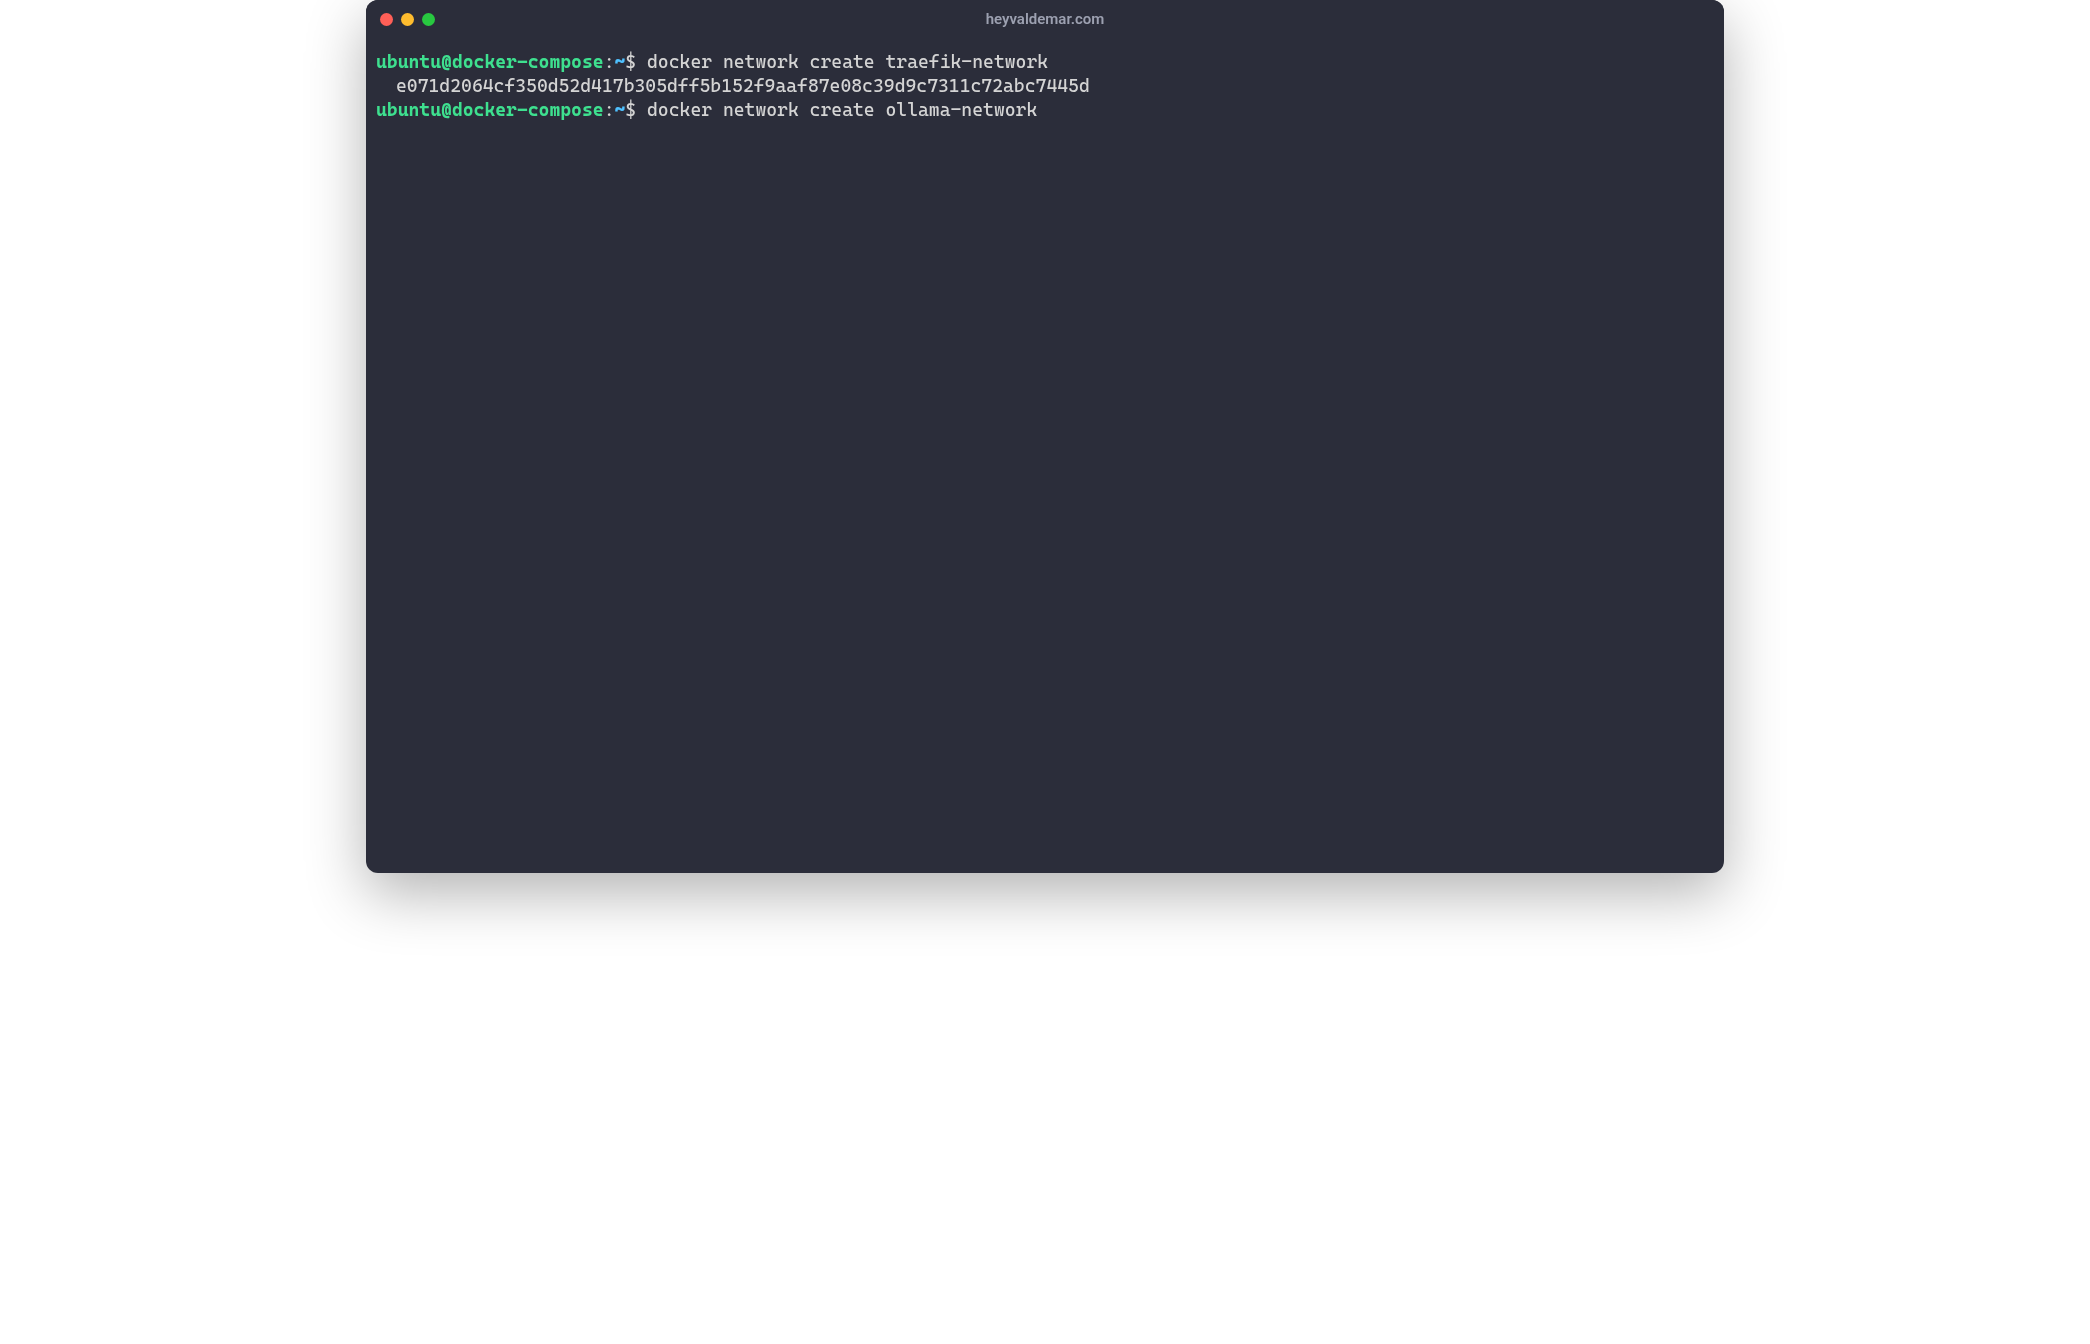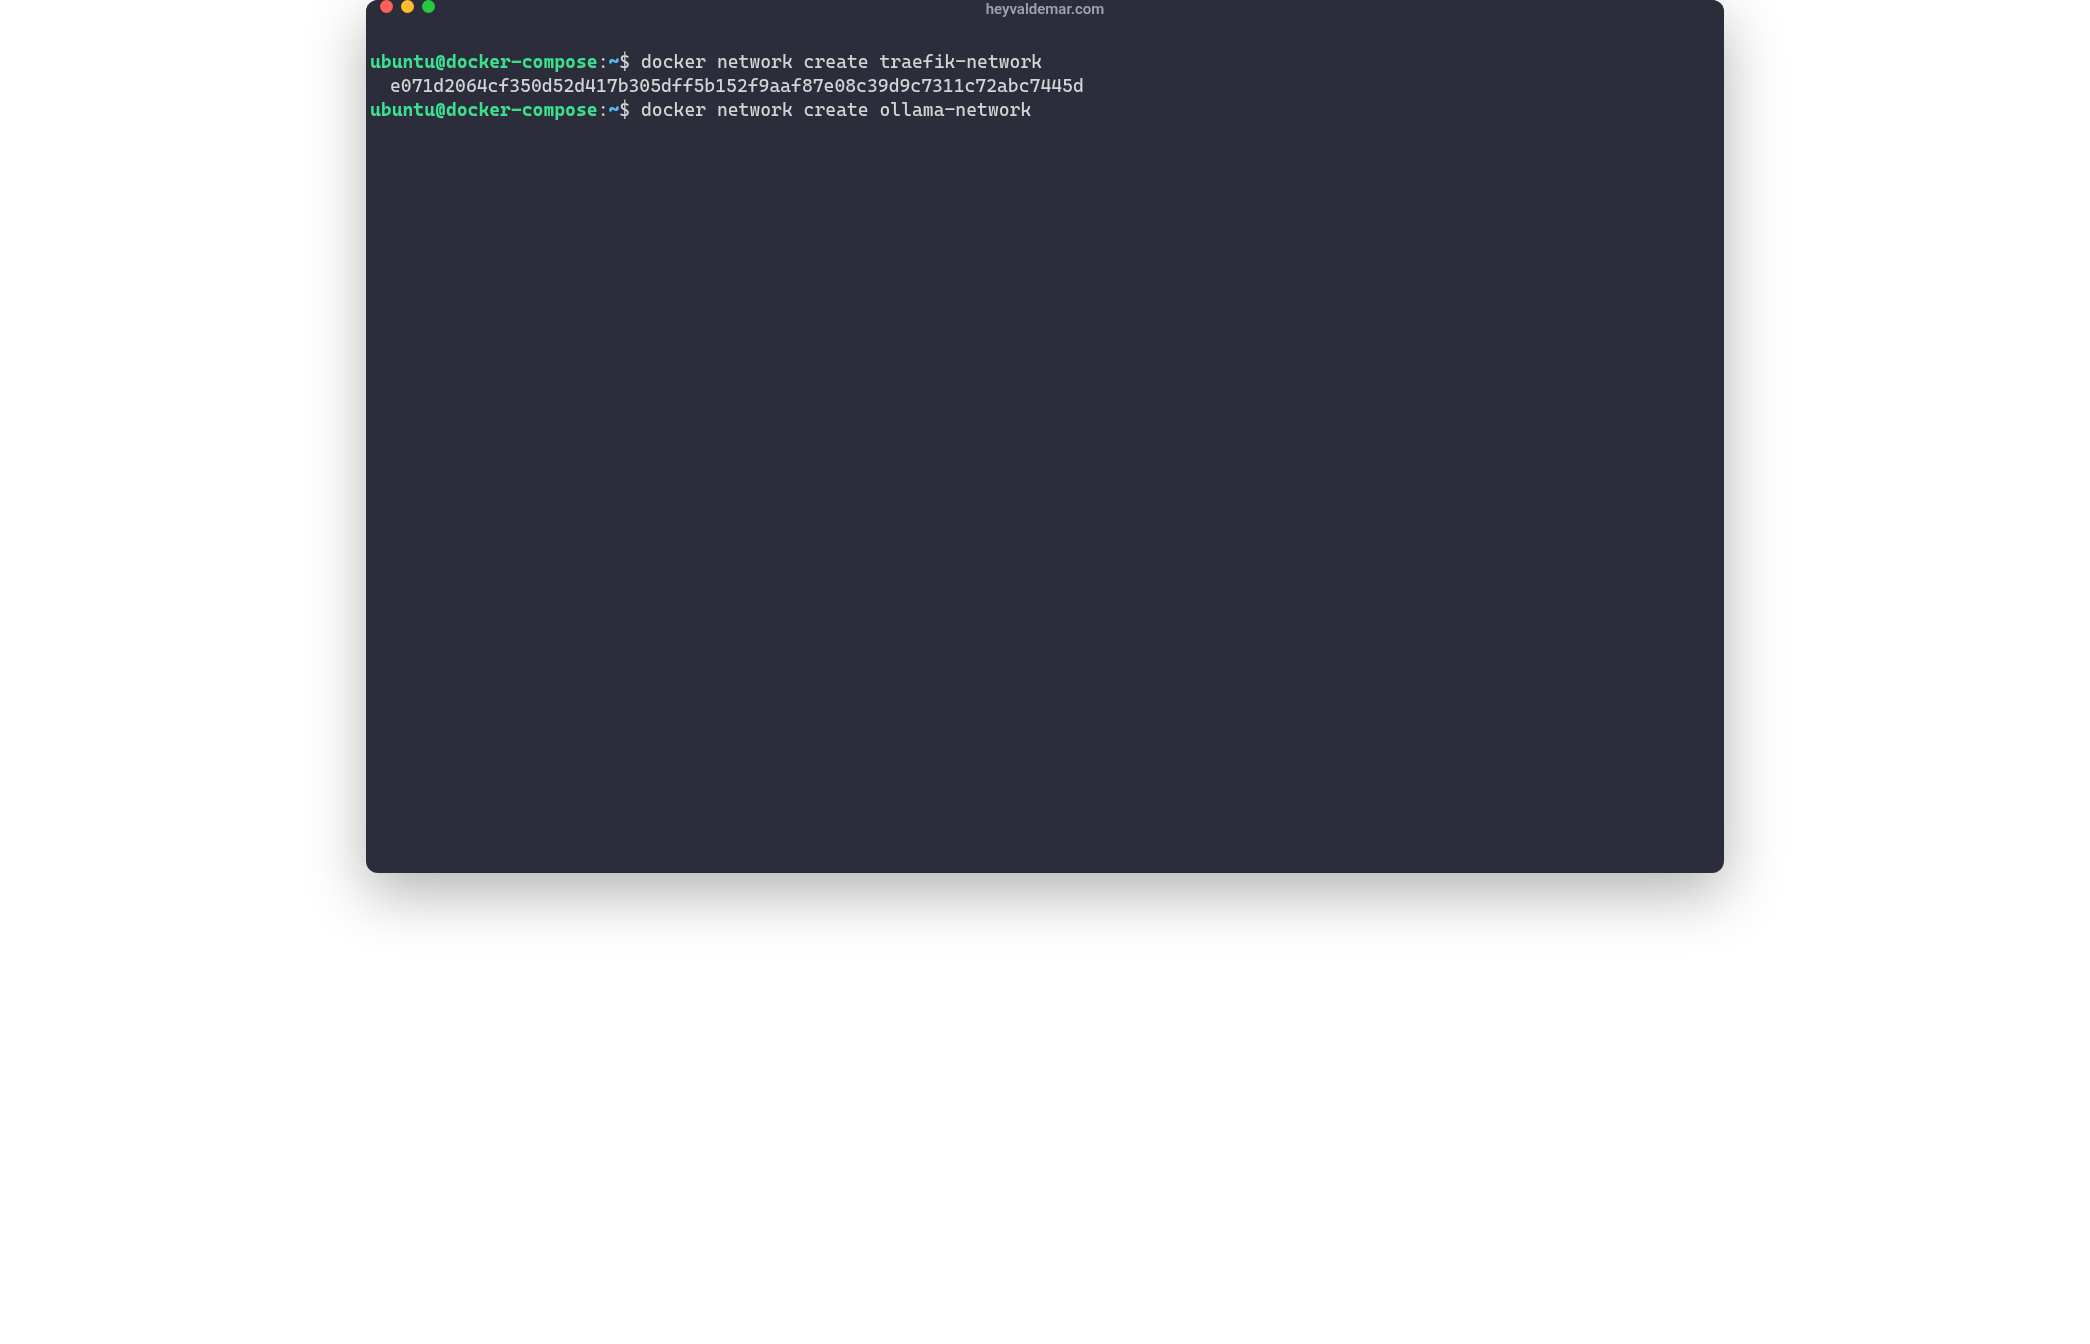--- a/index.html
+++ b/index.html
@@ -26,21 +26,21 @@
       overflow: hidden;
       box-shadow: 0 20px 60px rgba(0,0,0,0.3);
       display: flex;
       flex-direction: column;
     }
 
     .titlebar {
       height: 38px;
       background: #2b2d3a;
       display: flex;
-      align-items: flex-start;
+      align-items: center;
       padding: 0 14px;
       position: relative;
     }
 
     .traffic-lights {
       display: flex;
       gap: 8px;
       align-items: center;
     }
 
@@ -59,21 +59,21 @@
       left: 50%;
       transform: translateX(-50%);
       color: #9ca0b0;
       font-size: 15px;
       font-weight: 600;
       font-family: -apple-system, BlinkMacSystemFont, "Segoe UI", Roboto, sans-serif;
     }
 
     .terminal-body {
       flex: 1;
-      padding: 12px 4px;
+      padding: 12px 10px;
       color: #d4d4d4;
       font-size: 18.5px;
       line-height: 1.3;
       letter-spacing: 0;
       overflow: hidden;
     }
 
     .line {
       white-space: pre;
       font-family: "SF Mono", Monaco, "Cascadia Code", "Roboto Mono", Consolas, "Courier New", monospace;

